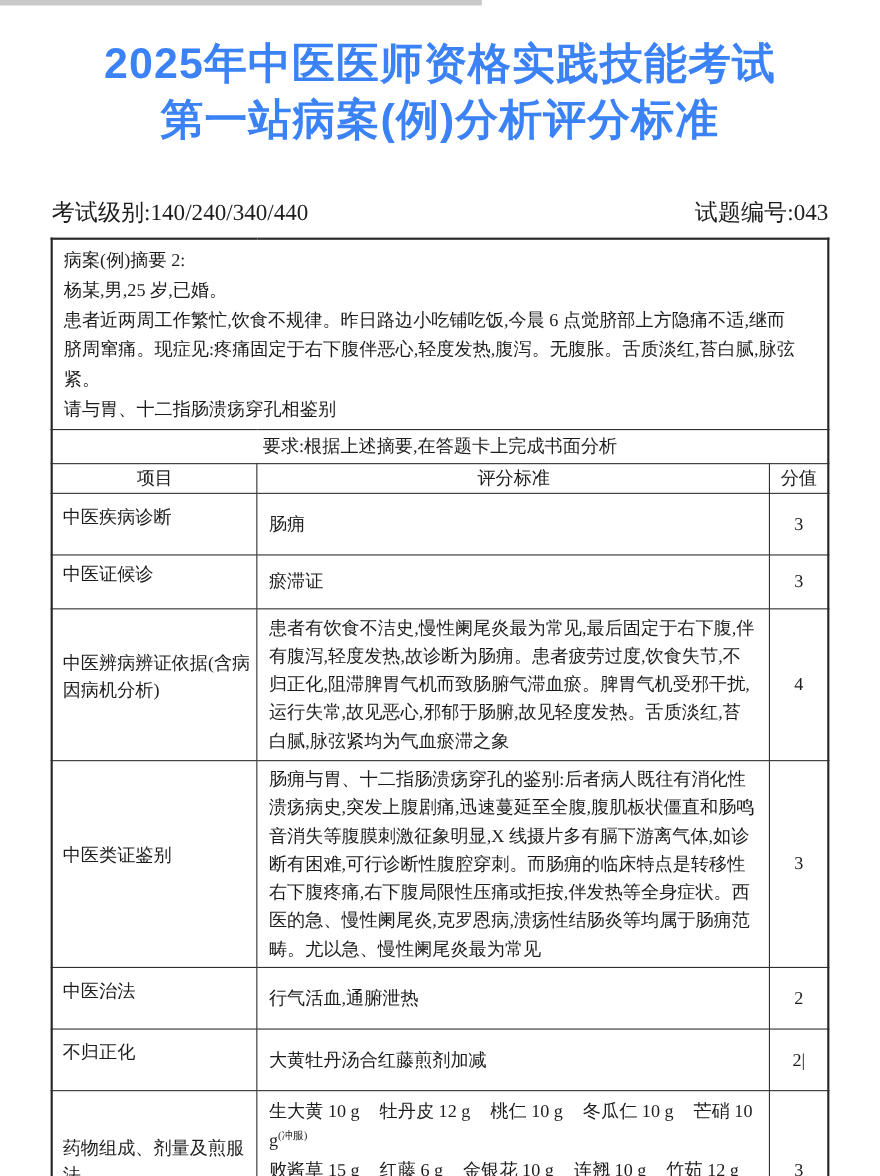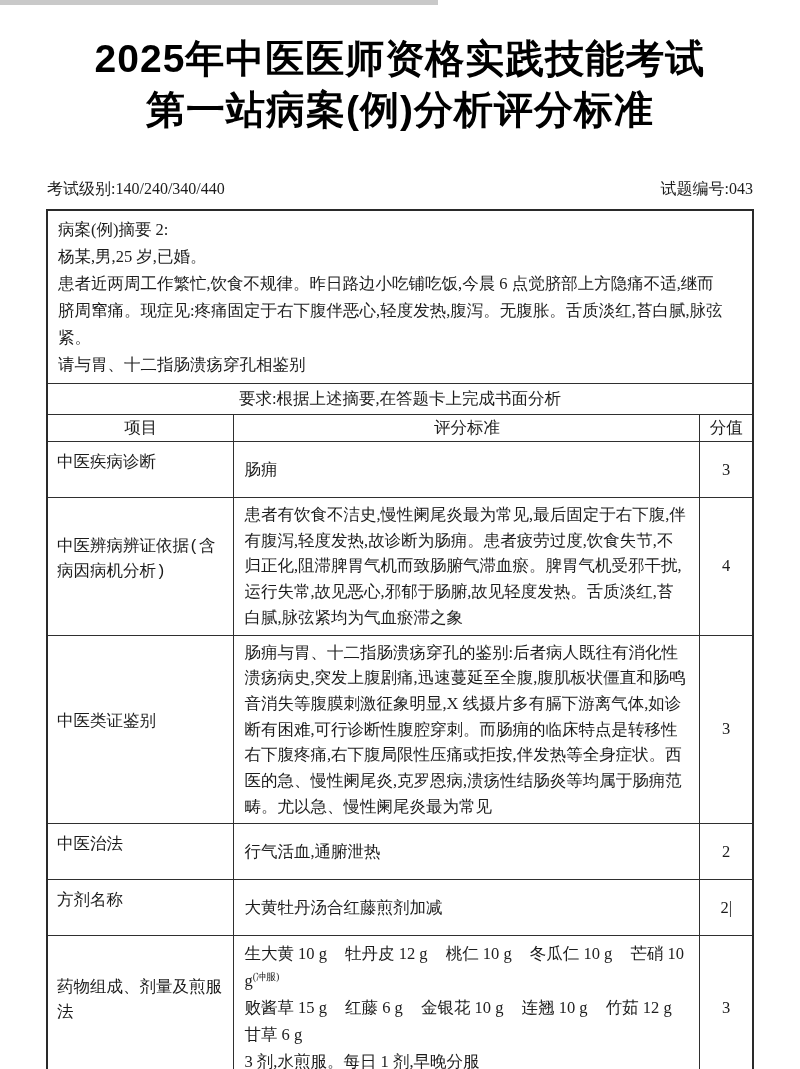--- a/index.html
+++ b/index.html
@@ -17,34 +17,34 @@
   }
   .scan-artifact {
     position: absolute;
     top: 0; left: 0;
     width: 438px; height: 5px;
     background: #c9c9c9;
   }
   .doc-title {
     margin-top: 33px;
     text-align: center;
-    color: #000000;
+    color: #3b82f6;
     font-family: "Liberation Sans", "DejaVu Sans", sans-serif;
     font-weight: 900;
     font-size: 39px;
     line-height: 51px;
     letter-spacing: 1px;
   }
   .meta-row {
     width: 706px;
     margin: 44px auto 0 auto;
     display: flex;
     justify-content: space-between;
     align-items: flex-end;
-    font-size: 16px;
+    font-size: 21px;
     text-align: right;
   }
   table.score-table {
     width: 706px;
     margin: 9px auto 0 auto;
     border-collapse: collapse;
     table-layout: fixed;
     border: 2px solid #2a2a2a;
   }
   table.score-table td, table.score-table th {
@@ -68,21 +68,20 @@
     height: 31px;
     vertical-align: middle;
     text-align: center;
   }
   .head-row th { height: 27px; text-align: center; vertical-align: middle; }
 
   .item-cell {
     padding: 4px 6px 19px 9px;
     vertical-align: middle;
     line-height: 25px;
-    font-family: Liberation Mono, monospace;
   }
   .criteria-cell {
     padding: 4px 10px;
     vertical-align: middle;
     line-height: 25.7px;
     margin-left: 46px;
   }
   .score-cell {
     text-align: center;
     vertical-align: middle;
@@ -144,41 +143,46 @@
       <th>评分标准</th>
       <th>分值</th>
     </tr>
 
     <tr class="r-1">
       <td class="item-cell">中医疾病诊断</td>
       <td class="criteria-cell">肠痈</td>
       <td class="score-cell">3</td>
     </tr>
 
+    <tr class="r-2">
+      <td class="item-cell">中医证候诊</td>
+      <td class="criteria-cell">瘀滞证</td>
+      <td class="score-cell">3</td>
+    </tr>
 
     <tr class="r-3">
       <td class="item-cell">中医辨病辨证依据(含病因病机分析)</td>
       <td class="criteria-cell">患者有饮食不洁史,慢性阑尾炎最为常见,最后固定于右下腹,伴有腹泻,轻度发热,故诊断为肠痈。患者疲劳过度,饮食失节,不归正化,阻滞脾胃气机而致肠腑气滞血瘀。脾胃气机受邪干扰,运行失常,故见恶心,邪郁于肠腑,故见轻度发热。舌质淡红,苔白腻,脉弦紧均为气血瘀滞之象</td>
       <td class="score-cell">4</td>
     </tr>
 
     <tr class="r-4">
       <td class="item-cell">中医类证鉴别</td>
       <td class="criteria-cell">肠痈与胃、十二指肠溃疡穿孔的鉴别:后者病人既往有消化性溃疡病史,突发上腹剧痛,迅速蔓延至全腹,腹肌板状僵直和肠鸣音消失等腹膜刺激征象明显,X 线摄片多有膈下游离气体,如诊断有困难,可行诊断性腹腔穿刺。而肠痈的临床特点是转移性右下腹疼痛,右下腹局限性压痛或拒按,伴发热等全身症状。西医的急、慢性阑尾炎,克罗恩病,溃疡性结肠炎等均属于肠痈范畴。尤以急、慢性阑尾炎最为常见</td>
       <td class="score-cell">3</td>
     </tr>
 
     <tr class="r-5">
       <td class="item-cell">中医治法</td>
       <td class="criteria-cell">行气活血,通腑泄热</td>
       <td class="score-cell">2</td>
     </tr>
 
     <tr class="r-6">
-      <td class="item-cell">方剂名称</td>
+      <td class="item-cell">不归正化</td>
       <td class="criteria-cell">大黄牡丹汤合红藤煎剂加减</td>
       <td class="score-cell">2|</td>
     </tr>
 
     <tr class="r-7">
       <td class="item-cell">药物组成、剂量及煎服法</td>
       <td class="criteria-cell">
         <div class="drug-line">
           <span class="drug">生大黄 10 g</span>
           <span class="drug">牡丹皮 12 g</span>

